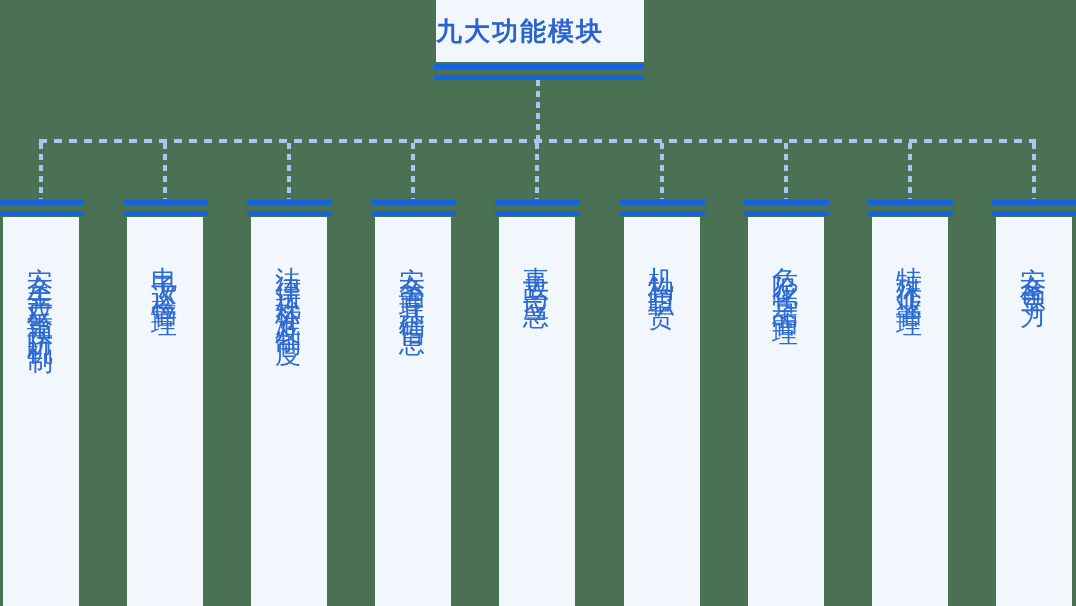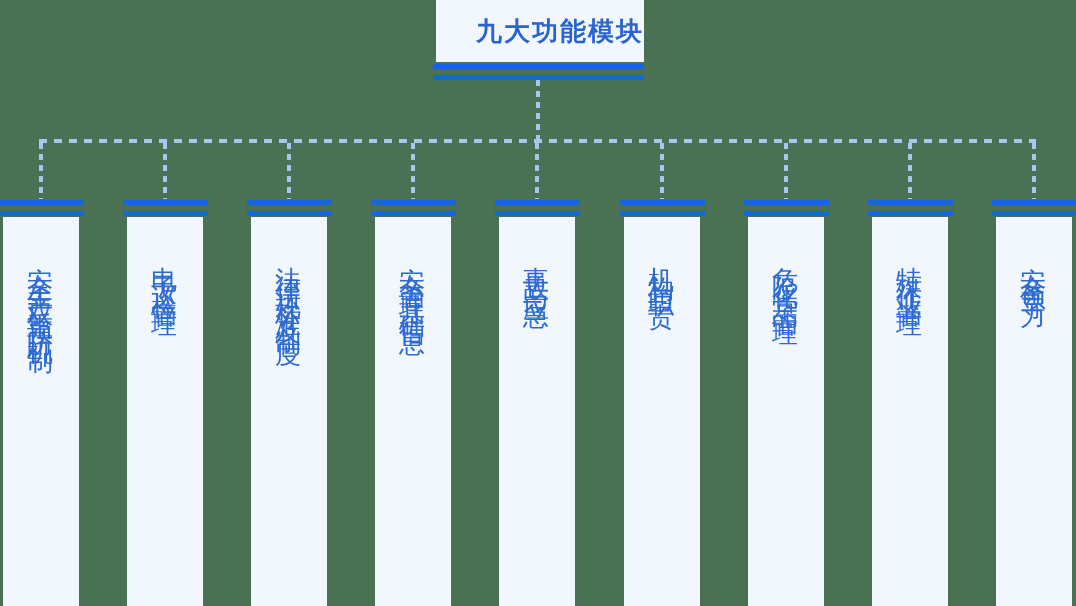--- a/index.html
+++ b/index.html
@@ -23,21 +23,21 @@
     overflow:hidden;
   }
   
   .root-node{
     position:absolute;
     left:436px; top:0;
     width:208px; height:62px;
     background:var(--node-fill);
     display:flex;
     align-items:center;
-    justify-content:flex-end;
+    justify-content:flex-start;
   }
   .root-node span{
     font-size:26px;
     font-weight:600;
     letter-spacing:2px;
     color:var(--title-blue);
     white-space:nowrap;
   }
   .root-underline{
     position:absolute;

